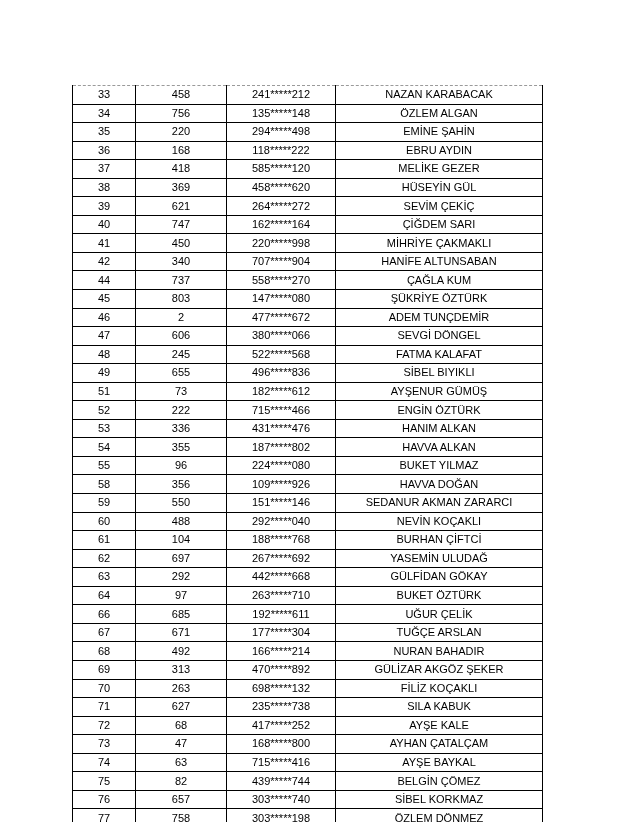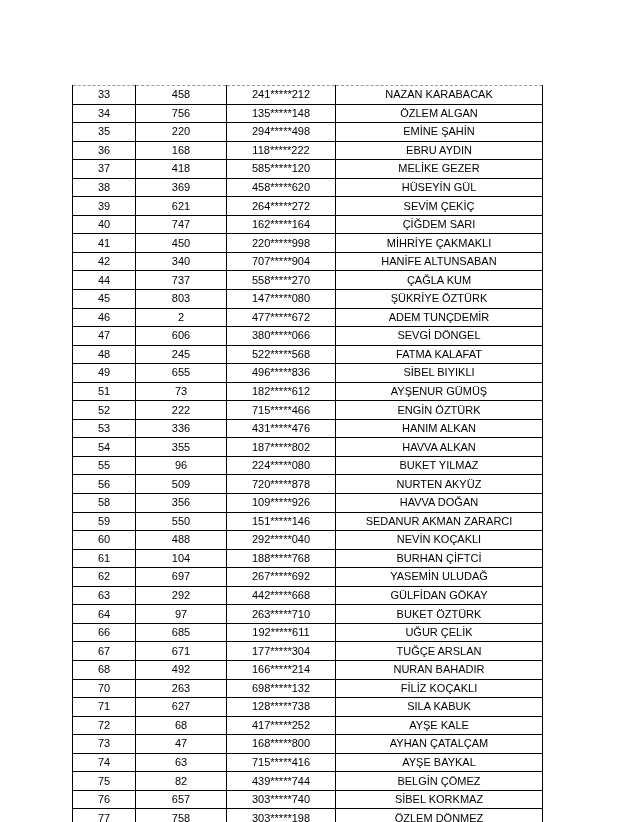--- a/index.html
+++ b/index.html
@@ -177,26 +177,20 @@
           <td>187*****802</td>
           <td>HAVVA ALKAN</td>
         </tr>
         <tr>
           <td>55</td>
           <td>96</td>
           <td>224*****080</td>
           <td>BUKET YILMAZ</td>
         </tr>
         <tr>
-          <td>56</td>
-          <td>509</td>
-          <td>720*****878</td>
-          <td>NURTEN AKYÜZ</td>
-        </tr>
-        <tr>
           <td>58</td>
           <td>356</td>
           <td>109*****926</td>
           <td>HAVVA DOĞAN</td>
         </tr>
         <tr>
           <td>59</td>
           <td>550</td>
           <td>151*****146</td>
           <td>SEDANUR AKMAN ZARARCI</td>
@@ -243,29 +237,35 @@
           <td>177*****304</td>
           <td>TUĞÇE ARSLAN</td>
         </tr>
         <tr>
           <td>68</td>
           <td>492</td>
           <td>166*****214</td>
           <td>NURAN BAHADIR</td>
         </tr>
         <tr>
+          <td>69</td>
+          <td>313</td>
+          <td>470*****892</td>
+          <td>GÜLİZAR AKGÖZ ŞEKER</td>
+        </tr>
+        <tr>
           <td>70</td>
           <td>263</td>
           <td>698*****132</td>
           <td>FİLİZ KOÇAKLI</td>
         </tr>
         <tr>
           <td>71</td>
           <td>627</td>
-          <td>128*****738</td>
+          <td>235*****738</td>
           <td>SILA KABUK</td>
         </tr>
         <tr>
           <td>72</td>
           <td>68</td>
           <td>417*****252</td>
           <td>AYŞE KALE</td>
         </tr>
         <tr>
           <td>73</td>

